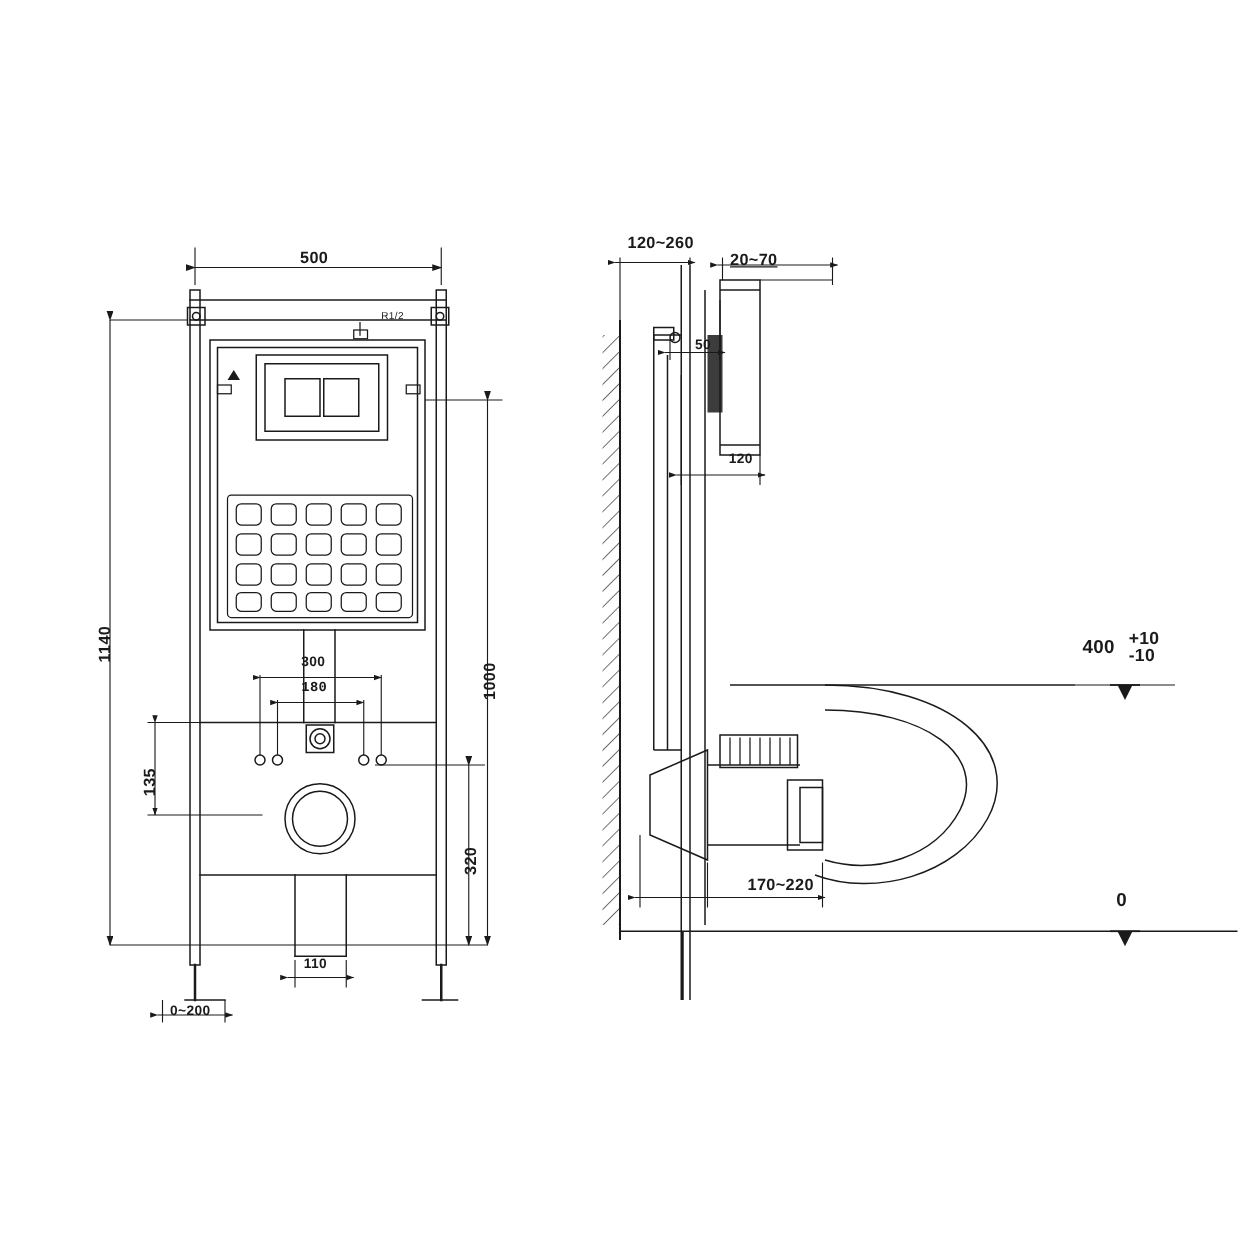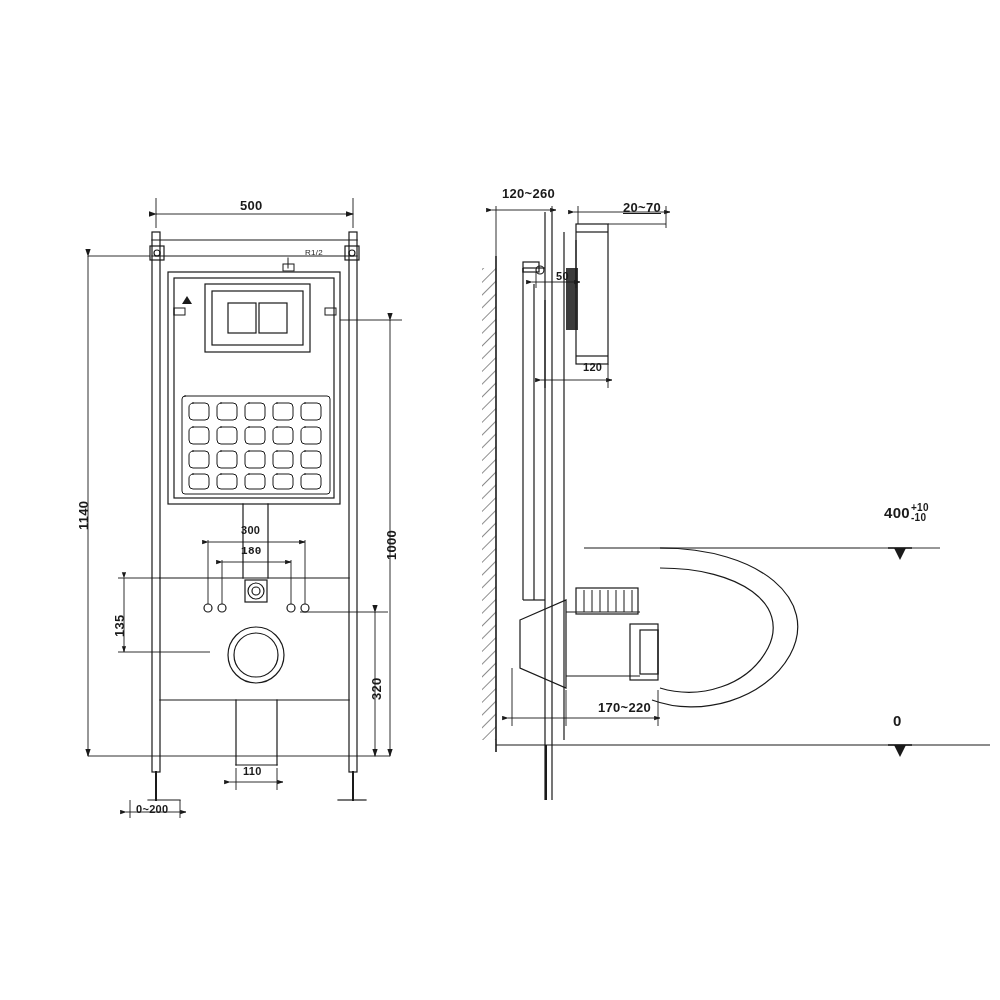--- a/index.html
+++ b/index.html
@@ -34,24 +34,24 @@
   .s12 { font-size: 11px; }
   .s15 { font-size: 15px; }
   .s8  { font-size: 8px; font-weight: normal; }
   .rot90 {
     transform: rotate(-90deg);
     transform-origin: left top;
   }
   .tol {
     display: inline-block;
     position: relative;
-    font-size: 10px;
+    font-size: 14px;
     line-height: 1.02;
     vertical-align: middle;
-    margin-left: 1px;
+    margin-left: 11px;
     top: -1px;
   }
   .tol i { display: block; font-style: normal; }
 </style>
 </head>
 <body>
 
 <div id="stage">
 
   <svg id="drawing" viewBox="0 0 1000 1000">
@@ -283,27 +283,27 @@
   <div class="dim-label s12" style="left:241px; top:545px;font-family:Liberation Mono, monospace;">180</div>
 
   <div class="dim-label s12" style="left:243px; top:765px;">110</div>
 
   <div class="dim-label s12" style="left:136px; top:803px;">0~200</div>
 
   <div class="dim-label s8" style="left:289px; top:248px;padding-left:16px;">R1/2</div>
 
   <div class="dim-label s13" style="left:502px; top:186px;">120~260</div>
 
-  <div class="dim-label s13" style="left:623px; top:200px;text-decoration:underline;">20~70</div>
+  <div class="dim-label s13" style="left:584px; top:200px;text-decoration:underline;">20~70</div>
 
   <div class="dim-label s12" style="left:556px; top:270px;">50</div>
 
   <div class="dim-label s12" style="left:583px; top:361px;">120</div>
 
   <div class="dim-label s13" style="left:578px; top:700px;margin-left:20px;">170~220</div>
 
-  <div class="dim-label s15" style="left:884px; top:504px;">
+  <div class="dim-label s15" style="left:866px; top:504px;">
     <span>400</span><span class="tol"><i>+10</i><i>-10</i></span>
   </div>
 
   <div class="dim-label s15" style="left:893px; top:712px;">0</div>
 
 </div>
 
 </body></html>

